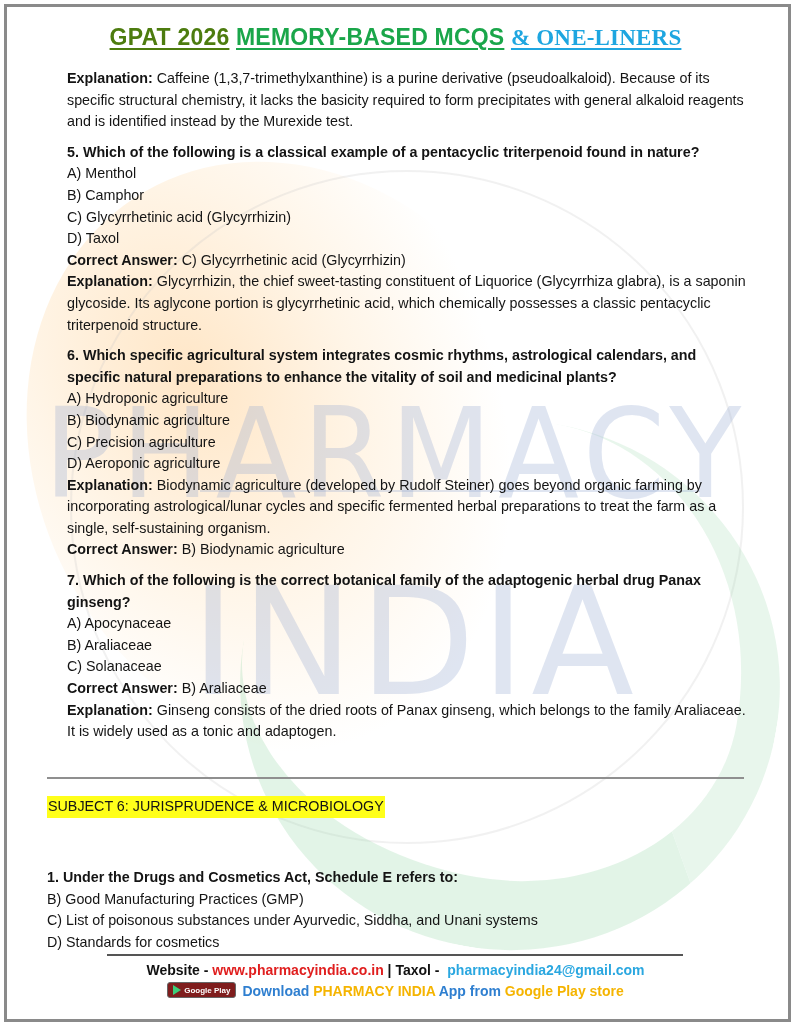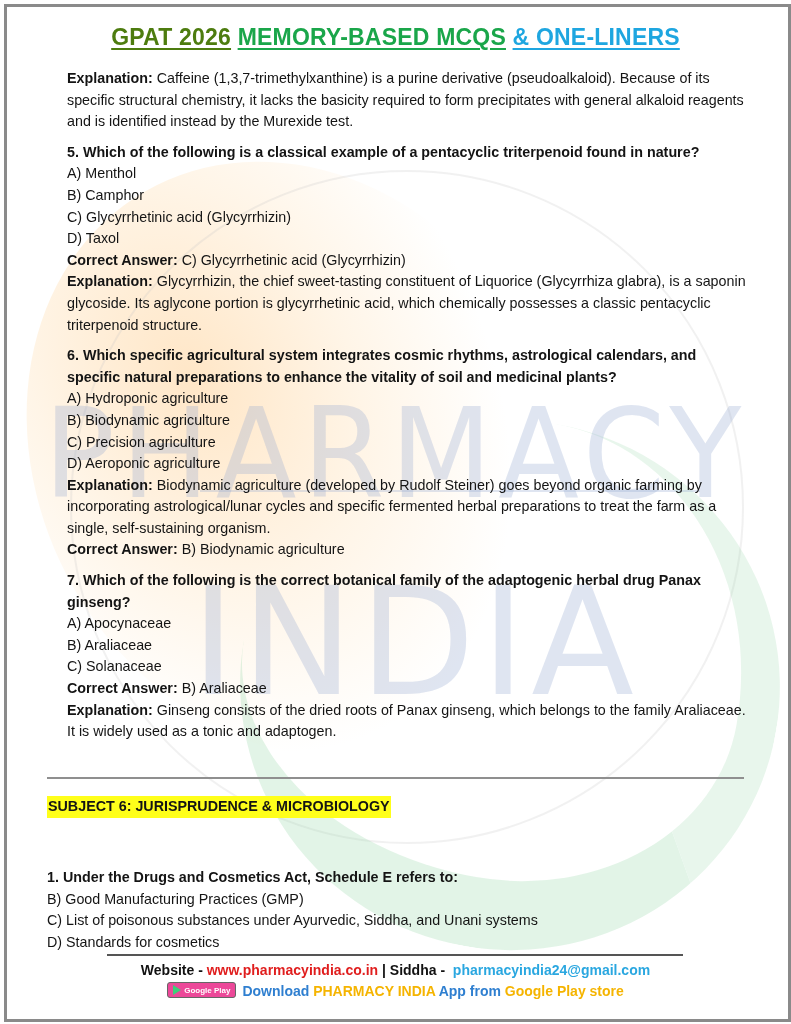--- a/index.html
+++ b/index.html
@@ -24,42 +24,42 @@
              color: rgba(150,170,210,0.30); letter-spacing: 6px; }
   .wm-pharmacy { top: 385px; font-size: 118px; transform: scaleY(1.05); }
   .wm-india { top: 555px; font-size: 150px; left: 20px; }
   .wm-line { position: absolute; left: 200px; top: 490px; width: 500px; height: 2px; background: rgba(150,170,210,0.3); }
 
   .title { position: absolute; top: 24px; left: 0; width: 791px; text-align: center;
            font-size: 23px; font-weight: 700; letter-spacing: 0.2px; }
   .title span { text-decoration: underline; text-decoration-thickness: 2px; text-underline-offset: 3px; }
   .t-red { color: #4d7c0f; }
   .t-green { color: #1aa64a; }
-  .t-blue { color: #1ea6e0; }
+  .t-blue { color: #1ea6e0; font-family: Liberation Serif, serif; }
 
   .content { position: absolute; left: 47px; top: 68px; width: 705px;
              font-size: 14.3px; line-height: 21.6px; color: #141414; }
   .content p { margin: 0; }
   .q-block { margin-top: 9px; margin-left: 20px; }
   .q-block:first-child { margin-top: 0; }
   .bold { font-weight: 700; }
   .section-rule { position: absolute; left: 47px; top: 777px; width: 697px; height: 2px; background: #8f8f8f; }
-  .subject-heading { position: absolute; left: 47px; top: 796px; font-size: 14.3px; font-weight: 700;
+  .subject-heading { position: absolute; left: 47px; top: 796px; font-size: 14.3px; font-weight: 400;
                      background: #ffff1a; padding: 1px 1px 2px 1px; line-height: 19px; color: #141414; }
   .content2 { position: absolute; left: 47px; top: 828px; width: 705px; font-size: 14.3px; line-height: 21.6px; color: #141414; margin-top: 39px; }
   .content2 p { margin: 0; }
 
   .footer-rule { position: absolute; left: 107px; top: 954px; width: 576px; height: 2px; background: #555; }
   .footer-line1 { position: absolute; top: 962px; left: 0; width: 791px; text-align: center; font-size: 14px; font-weight: 700; color: #111; }
   .footer-line2 { position: absolute; top: 983px; left: 0; width: 791px; text-align: center; font-size: 14px; font-weight: 700; }
   .f-red { color: #e01e1e; }
   .f-blue { color: #2aa7e0; }
   .f-dblue { color: #2f7fd0; }
   .f-yellow { color: #f5b400; }
-  .gplay { display: inline-flex; align-items: center; gap: 3px; background: #ec4899; color: #fff;
+  .gplay { display: inline-flex; align-items: center; gap: 3px; background: #7f1d1d; color: #fff;
            border-radius: 3px; padding: 2px 5px; font-size: 8px; font-weight: 700; vertical-align: middle;
            margin-right: 6px; position: relative; top: -2px; border: 1px solid #666; }
   .gplay-tri { width: 0; height: 0; border-top: 5px solid transparent; border-bottom: 5px solid transparent;
                border-left: 8px solid #3ccf7a; }
 </style>
 </head>
 <body>
 
 <div class="watermark">
   <div class="wm-orange"></div>
@@ -122,21 +122,21 @@
     <p class="bold">1. Under the Drugs and Cosmetics Act, Schedule E refers to:</p>
     <p>B) Good Manufacturing Practices (GMP)</p>
     <p>C) List of poisonous substances under Ayurvedic, Siddha, and Unani systems</p>
     <p>D) Standards for cosmetics</p>
   </div>
 </div>
 
 <div class="footer-rule"></div>
 
 <div class="footer-line1">
-  <span>Website - </span><span class="f-red">www.pharmacyindia.co.in</span><span> | </span><span>Siddha - </span>&nbsp;<span class="f-blue">pharmacyindia24@gmail.com</span>
+  <span>Website - </span><span class="f-red">www.pharmacyindia.co.in</span><span> | </span><span>Taxol - </span>&nbsp;<span class="f-blue">pharmacyindia24@gmail.com</span>
 </div>
 
 <div class="footer-line2">
   <span class="gplay">
       <span class="gplay-tri"></span>
       <span>Google Play</span>
     </span><span class="f-dblue">Download </span><span class="f-yellow">PHARMACY INDIA</span><span class="f-dblue"> App from </span><span class="f-yellow">Google Play store</span>
 </div>
 
 </body></html>

